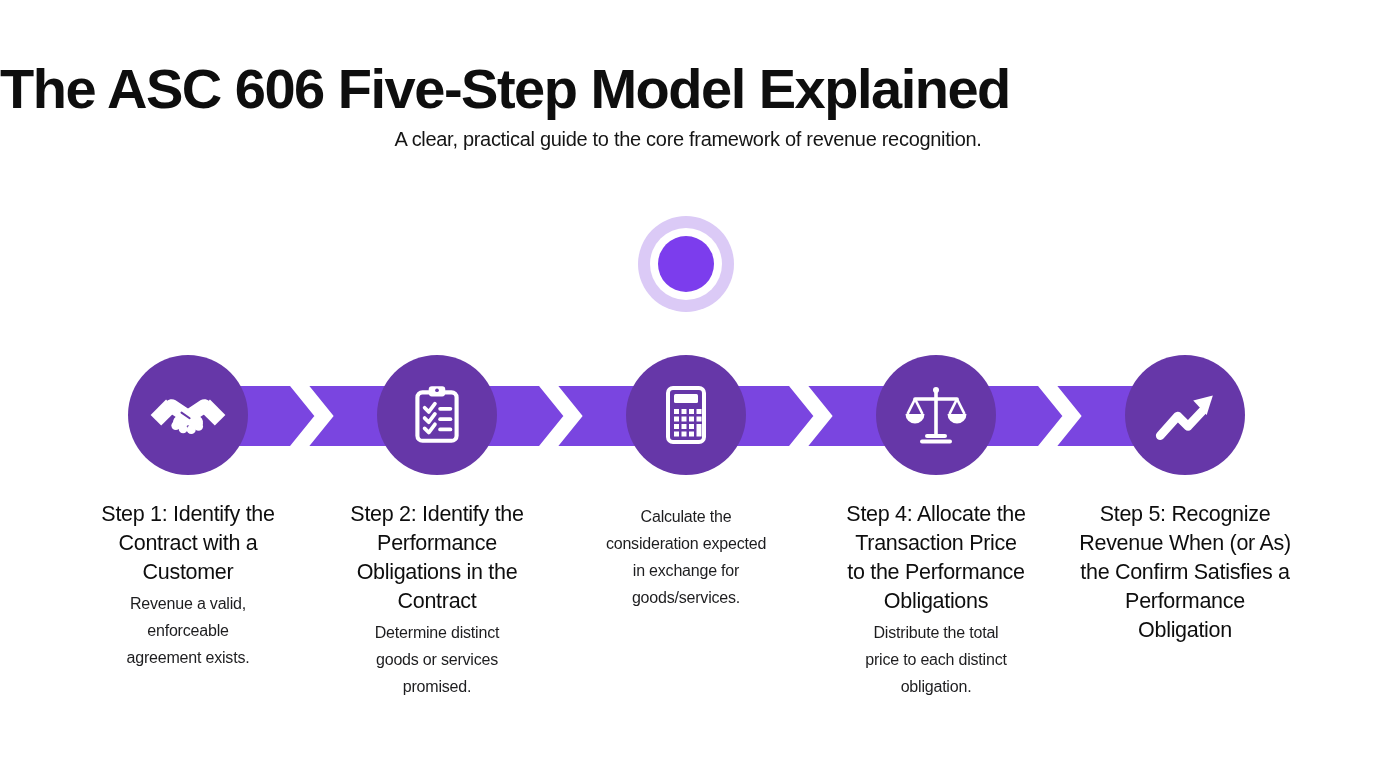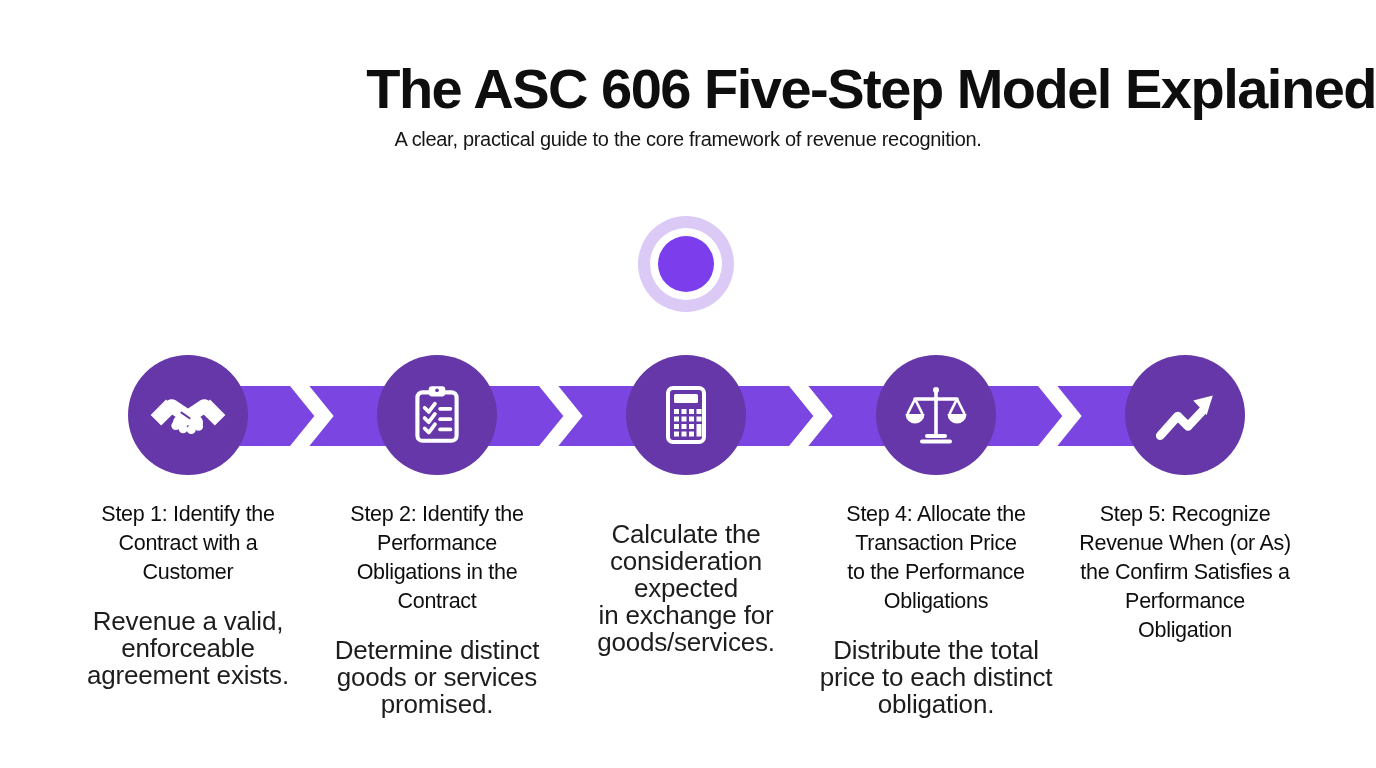--- a/index.html
+++ b/index.html
@@ -16,21 +16,21 @@
   .canvas{
     position:relative;
     width:1376px;height:768px;
     background:var(--background);
     overflow:hidden;
     font-family:"Liberation Sans", sans-serif;
     margin:0 auto;
   }
   .title{
     position:absolute;top:56px;left:0;width:100%;
-    text-align:right;
+    text-align:left;
     font-size:56px;font-weight:bold;letter-spacing:-1.5px;
     color:var(--heading_text);
   }
   .subtitle{
     position:absolute;top:128px;left:0;width:100%;
     text-align:center;
     font-size:20px;font-weight:400;letter-spacing:-0.3px;
     color:#151515;
   }
   
@@ -70,22 +70,22 @@
   .step-col{
     position:absolute;top:500px;width:250px;text-align:center;
   }
   .t1{left:63px;}.t2{left:312px;}.t3{left:561px;}.t4{left:811px;}.t5{left:1060px;}
   .step-heading{
     font-size:21.5px;font-weight:normal;line-height:29px;
     letter-spacing:-0.3px;color:var(--heading_text);
     white-space:pre-line;
   }
   .step-body{
-    margin-top:21px;
-    font-size:26px;font-weight:400;line-height:27px;
+    margin-top:3px;
+    font-size:16px;font-weight:400;line-height:27px;
     letter-spacing:-0.2px;color:var(--body_text);
     white-space:pre-line;
   }
   svg{display:block;}
 </style>
 </head>
 <body>
 
 <div class="canvas">
 

